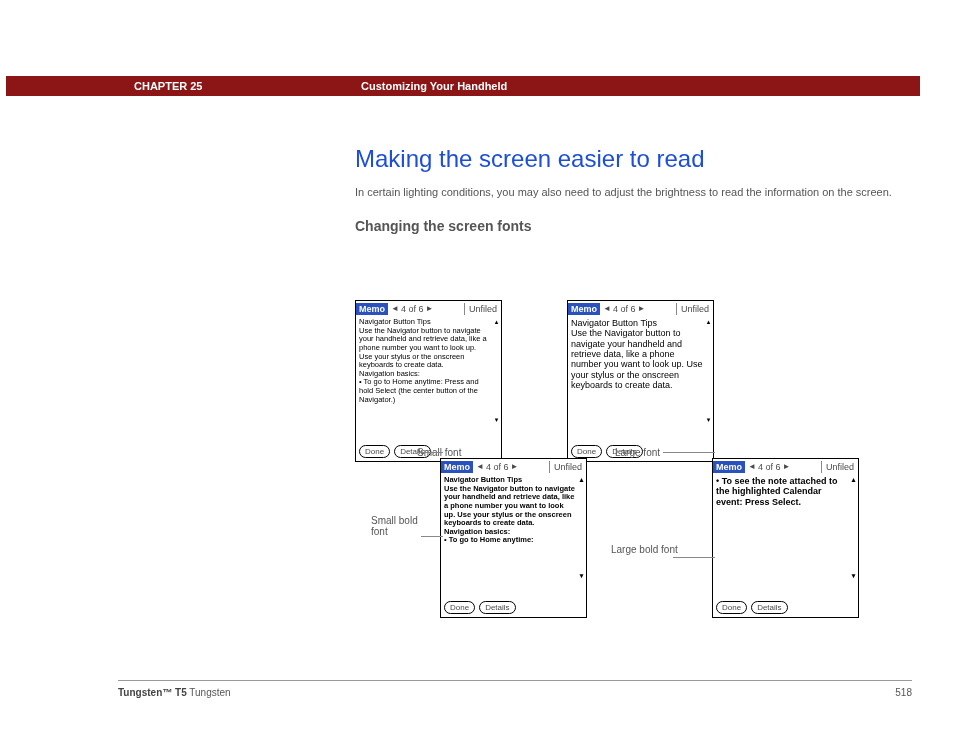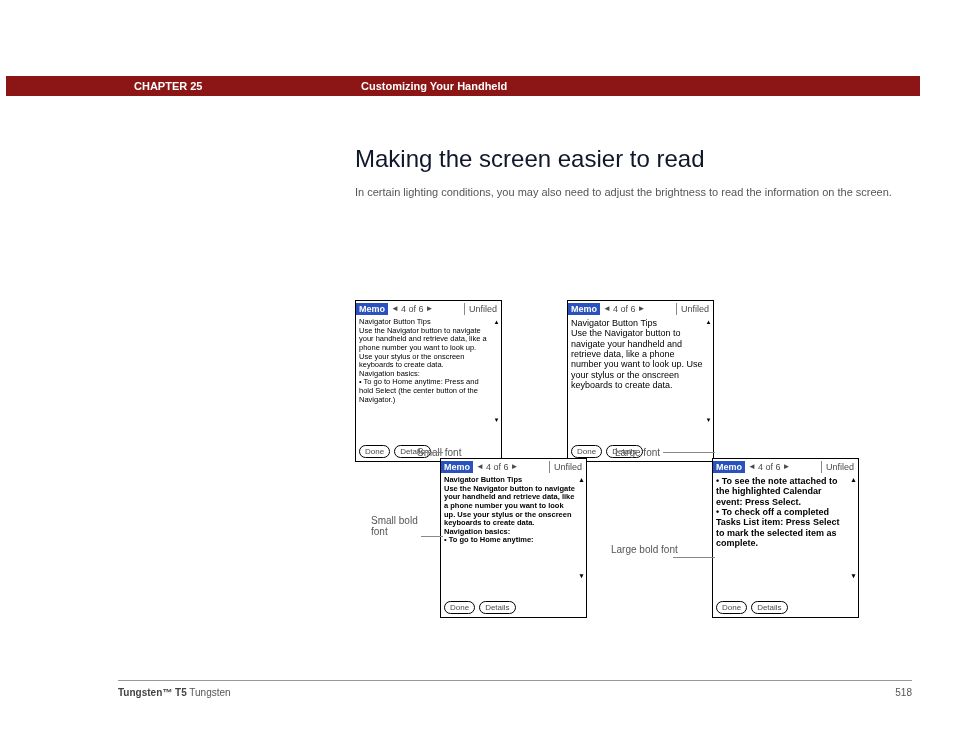--- a/index.html
+++ b/index.html
@@ -26,21 +26,21 @@
   }
   .header-chapter { position: absolute; left: 128px; }
   .header-title   { position: absolute; left: 355px; }
 
   .content {
     position: absolute;
     top: 145px;
     left: 355px;
     width: 560px;
   }
-  h1 { font-size: 24px; font-weight: 400; color: #0f172a; margin-bottom: 12px; }
+  h1 { font-size: 24px; font-weight: 400; color: #1d4ed8; margin-bottom: 12px; }
   .para { font-size: 11px; line-height: 1.4; color: #555; margin-bottom: 14px; }
   h2 { font-size: 14px; font-weight: 700; color: #555; margin-top: 18px; margin-bottom: 10px; }
 
   
   .shots { position: absolute; top: 300px; left: 355px; width: 560px; height: 320px; }
   .memo {
     position: absolute;
     width: 147px;
     background: #fff;
     border: 1px solid #000;
@@ -159,20 +159,21 @@
 <body>
 
 <div class="header-bar">
   <span class="header-chapter">CHAPTER 25</span>
   <span class="header-title">Customizing Your Handheld</span>
 </div>
 
 <div class="content">
   <h1>Making the screen easier to read</h1>
   <p class="para">In certain lighting conditions, you may also need to adjust the brightness to read the information on the screen.</p>
+  <h2>Changing the screen fonts</h2>
 </div>
 
 <div class="shots">
 
   <div class="memo" id="memo-small">
     <div class="memo-title">
       <span class="app">Memo</span>
       <span class="nav">
         <span class="arrow">◄</span>
         <span>4 of 6</span>
@@ -253,21 +254,20 @@
       <span class="app">Memo</span>
       <span class="nav">
         <span class="arrow">◄</span>
         <span>4 of 6</span>
         <span class="arrow">►</span>
       </span>
       <span class="cat">Unfiled</span>
     </div>
     <div class="memo-body">
       <span class="txt">• To see the note attached to the highlighted Calendar event: Press Select.</span>
-      <span class="txt">• To check off a completed Tasks List item: Press Select to mark the selected item as complete.</span>
       <div class="scroll-track">
         <span>▴</span>
         <span>▾</span>
       </div>
     </div>
     <div class="memo-footer">
       <span class="pill">Done</span>
       <span class="pill">Details</span>
     </div>
   </div>

